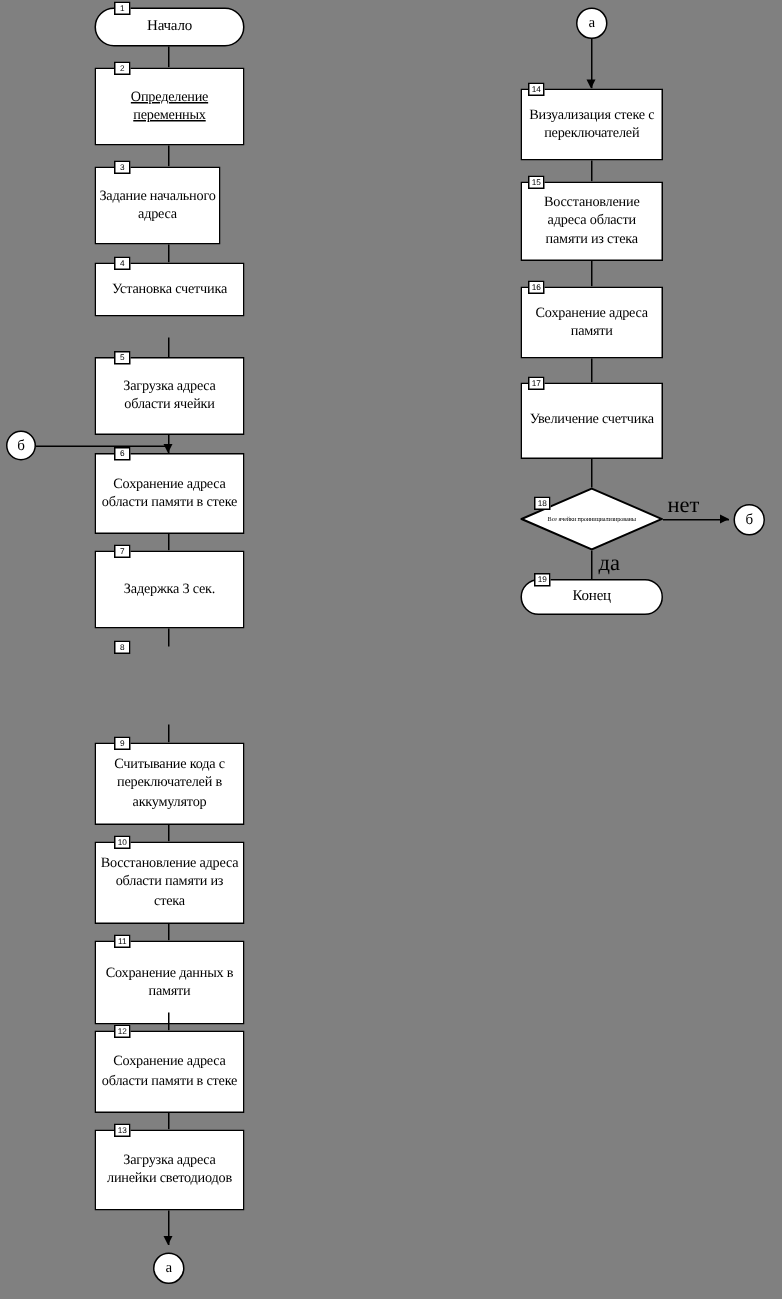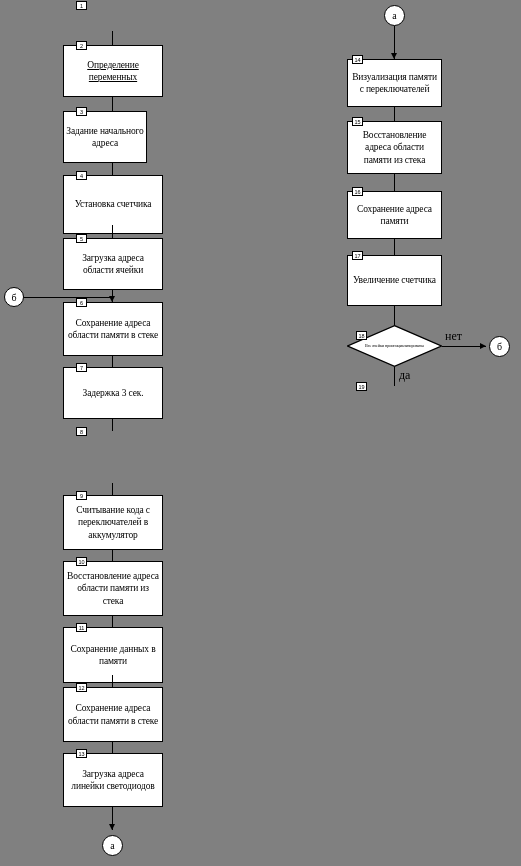--- a/index.html
+++ b/index.html
@@ -104,50 +104,53 @@
   }
   .arrow-right {
     position: absolute;
     width: 0; height: 0;
     border-top: 3.5px solid transparent;
     border-bottom: 3.5px solid transparent;
     border-left: 6px solid #000000;
   }
   .elabel {
     position: absolute;
-    font-size: 12px;
+    font-size: 15px;
     color: #000000;
     font-family: "Liberation Serif", serif;
     white-space: nowrap;
   }
 </style>
 </head>
 <body>
 
 <div id="canvas">
 
+  <div class="node terminal" style="left:63px; top:5px; width:100px; height:26px;">
+    <span class="txt">Начало</span>
+  </div>
   <div class="numtag" style="left:76px; top:1px;">1</div>
 
   <div class="edge v" style="left:112px; top:31px; height:14px;"></div>
 
   <div class="node process" style="left:63px; top:45px; width:100px; height:52px;text-decoration:underline;">
     <span class="txt">Определение переменных</span>
   </div>
   <div class="numtag" style="left:76px; top:41px;">2</div>
 
   <div class="edge v" style="left:112px; top:97px; height:14px;"></div>
 
   <div class="node process" style="left:63px; top:111px; width:84px; height:52px;">
     <span class="txt">Задание начального адреса</span>
   </div>
   <div class="numtag" style="left:76px; top:107px;">3</div>
 
   <div class="edge v" style="left:112px; top:163px; height:12px;"></div>
 
-  <div class="node process" style="left:63px; top:175px; width:100px; height:59px;">
+  <div class="node process" style="left:63px; top:175px; width:100px; height:36px;">
     <span class="txt">Установка счетчика</span>
   </div>
   <div class="numtag" style="left:76px; top:171px;">4</div>
 
   <div class="edge v" style="left:112px; top:225px; height:13px;"></div>
 
   <div class="node process" style="left:63px; top:238px; width:100px; height:52px;">
     <span class="txt">Загрузка адреса области ячейки</span>
   </div>
   <div class="numtag" style="left:76px; top:234px;">5</div>
@@ -219,21 +222,21 @@
   </div>
 
   <div class="connector" style="left:384px; top:5px; width:21px; height:21px;">
     <span>а</span>
   </div>
 
   <div class="edge v" style="left:394px; top:26px; height:33px;"></div>
   <div class="arrow-down" style="left:391px; top:53px;"></div>
 
   <div class="node process" style="left:347px; top:59px; width:95px; height:48px;">
-    <span class="txt">Визуализация памяти с переключателей</span>
+    <span class="txt">Визуализация стеке с переключателей</span>
   </div>
   <div class="numtag" style="left:352px; top:55px;">14</div>
 
   <div class="edge v" style="left:394px; top:107px; height:14px;"></div>
 
   <div class="node process" style="left:347px; top:121px; width:95px; height:53px;">
     <span class="txt">Восстановление адреса области памяти из стека</span>
   </div>
   <div class="numtag" style="left:352px; top:117px;">15</div>
 
@@ -265,15 +268,18 @@
   <div class="arrow-right" style="left:480px; top:343px;"></div>
   <div class="elabel" style="left:445px; top:329px;">нет</div>
 
   <div class="connector" style="left:489px; top:336px; width:21px; height:21px;">
     <span>б</span>
   </div>
 
   <div class="edge v" style="left:394px; top:367px; height:19px;"></div>
   <div class="elabel" style="left:399px; top:368px;">да</div>
 
+  <div class="node terminal" style="left:347px; top:386px; width:95px; height:24px;">
+    <span class="txt">Конец</span>
+  </div>
   <div class="numtag" style="left:356px; top:382px;">19</div>
 
 </div>
 
 </body></html>

